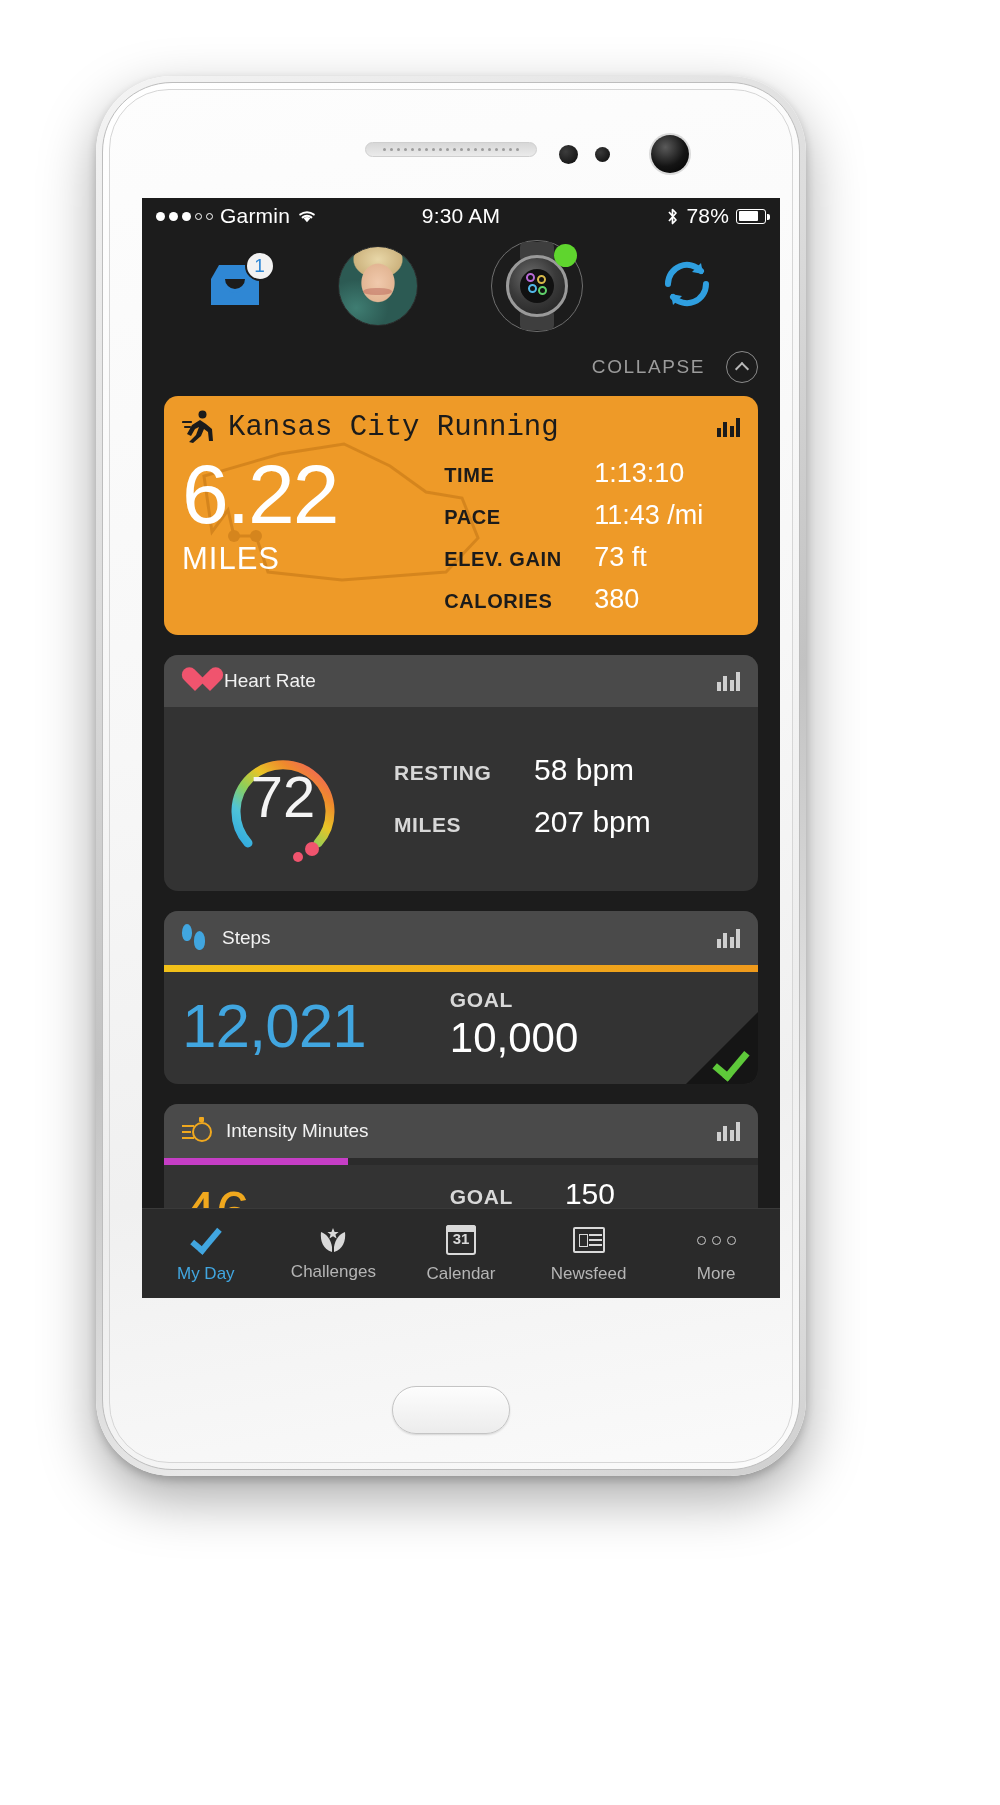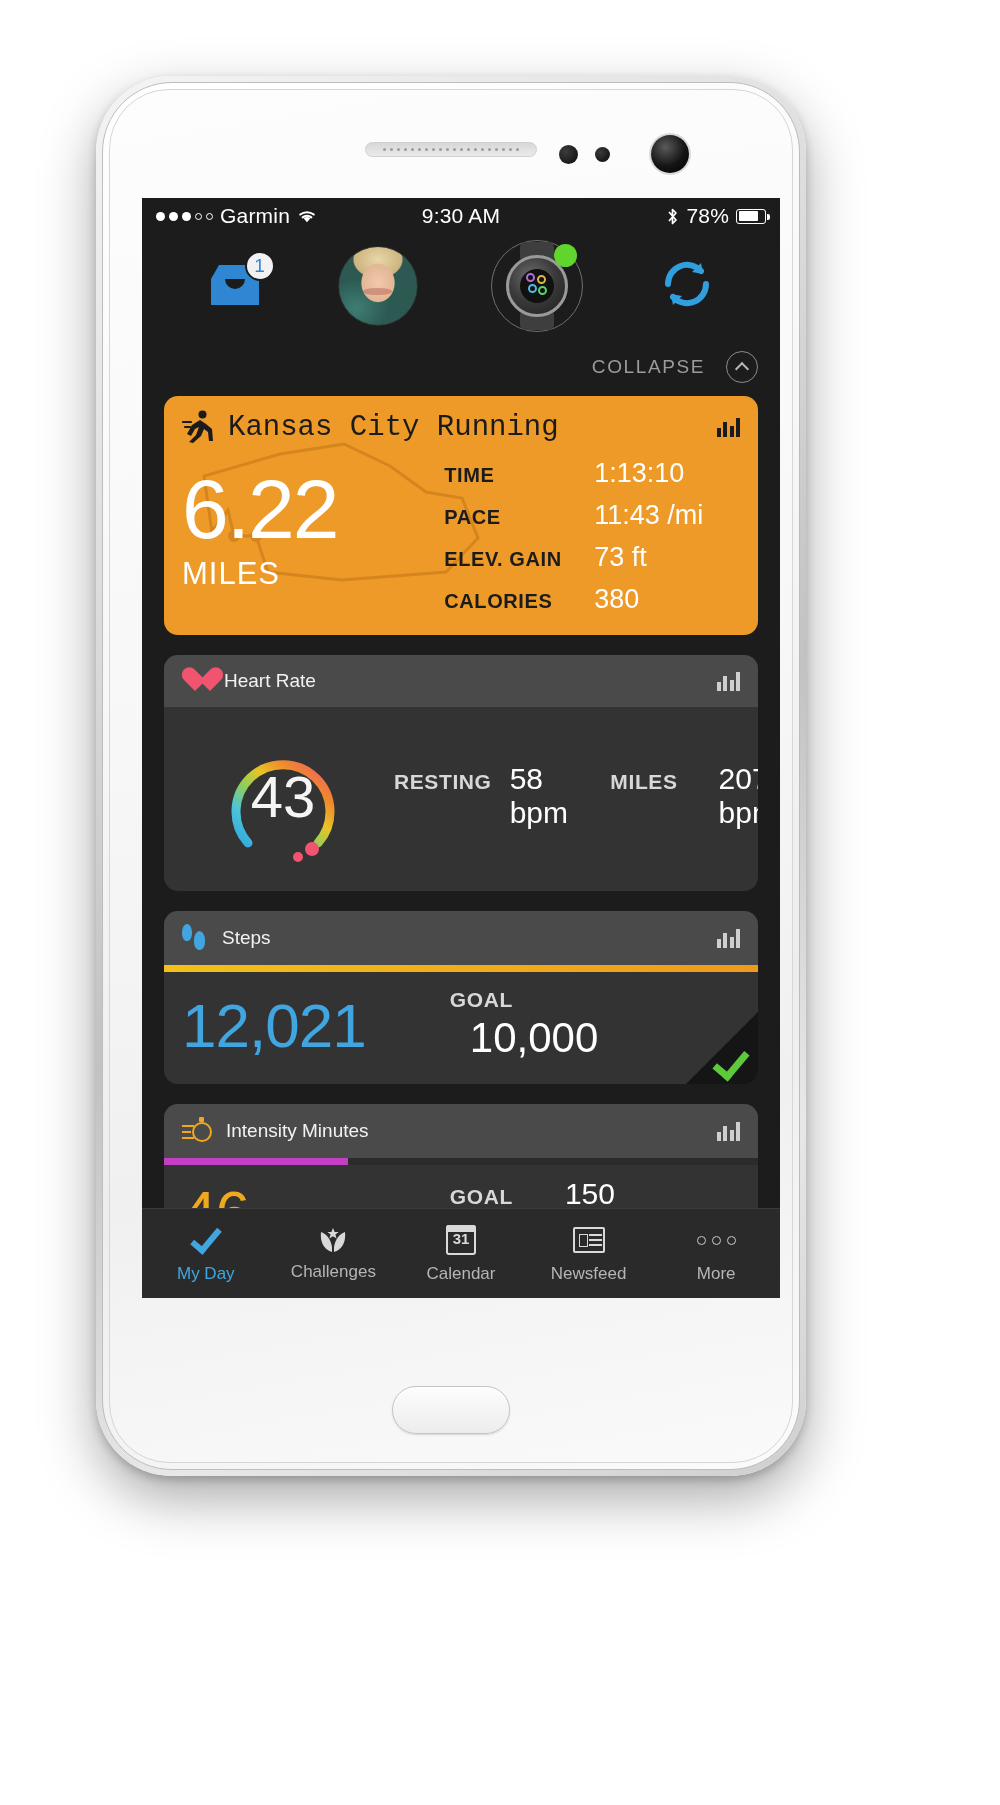--- a/index.html
+++ b/index.html
@@ -169,21 +169,21 @@
   }
   .act-title { font-size: 29px; color:#1b1b1b;font-family:Liberation Mono, monospace; }
   .bars-ico { margin-left:auto; display:flex; align-items:flex-end; gap:2.5px; height:20px; }
   .bars-ico i { width:4px; background:#1b1b1b; display:block; }
   .bars-ico.light i { background:#cfcfcf; }
   .bars-ico i:nth-child(1){height:9px}
   .bars-ico i:nth-child(2){height:15px}
   .bars-ico i:nth-child(3){height:11px}
   .bars-ico i:nth-child(4){height:19px}
   .act-body { display:flex; padding: 0 18px 20px 18px; position:relative; z-index:2; }
-  .act-left { width: 47%; padding-top: 4px; margin-top: 15px; }
+  .act-left { width: 47%; padding-top: 4px; }
   .act-dist { font-size: 84px; color:#fff; line-height: .96; letter-spacing:-2px; font-weight:300; }
   .act-unit { font-size: 31px; color:#fff; letter-spacing:1px; font-weight:300; margin-top:6px; }
   .act-right { flex:1; display:flex; flex-direction:column; justify-content:center; gap: 11px; padding-top: 8px;}
   .act-row { display:flex; align-items:baseline; }
   .act-k { font-size: 20px; font-weight:bold; color:#1b1b1b; letter-spacing:.6px; width: 150px; }
   .act-v { font-size: 27px; color:#fff; font-weight:300; }
   .map-art { position:absolute; left: 30px; top: 44px; width: 300px; height: 150px; z-index:1; opacity:.85; }
 
   
   .card-dark { background: #333333; }
@@ -202,39 +202,39 @@
   }
   .heart-ico::before { left:13px; transform: rotate(-45deg); transform-origin: 0 100%; }
   .heart-ico::after { left:13px; transform: rotate(45deg); transform-origin: 100% 100%; }
 
   
   .hr-gauge { width: 150px; height: 150px; position:relative; margin-left: 26px; }
   .hr-num {
     position:absolute; inset:0; display:flex; align-items:center; justify-content:center;
     font-size: 58px; color:#f5f5f5; font-weight:300;
   }
-  .hr-stats { flex:1; padding-left: 36px; display:flex; flex-direction:row; gap: 18px; }
+  .hr-stats { flex:1; padding-left: 36px; display:flex; flex-direction:column; gap: 18px; }
   .hr-row { display:flex; align-items:baseline; }
   .hr-k { font-size: 21px; font-weight:bold; color:#d8d8d8; letter-spacing:.6px; width: 140px; }
   .hr-v { font-size: 30px; color:#fff; font-weight:300; }
 
   
   .prog-track { height: 7px; background: #2b2b2b; width:100%; position:relative; }
   .prog-fill { height: 100%; display:block; }
 
   
   .steps-ico { width: 26px; height: 28px; position: relative; }
   .steps-ico i { position:absolute; background:#41a6e0; border-radius: 50% 50% 44% 44%; display:block; }
   .steps-ico i:nth-child(1){ left:0; top:0; width:10px; height:17px; }
   .steps-ico i:nth-child(2){ left:12px; top:7px; width:11px; height:19px; }
   .steps-body { display:flex; align-items:center; padding: 16px 18px 22px 18px; }
   .steps-val { font-size: 62px; color:#41a6e0; font-weight:300; letter-spacing:-1px; width: 48%; }
   .goal-block { }
   .goal-k { font-size: 21px; font-weight:bold; color:#d8d8d8; letter-spacing:.6px; }
-  .goal-v { font-size: 42px; color:#fff; font-weight:300; margin-top:2px;margin-left:20px; }
+  .goal-v { font-size: 42px; color:#fff; font-weight:300; margin-top:2px; }
   .corner-check {
     position:absolute; right:0; bottom:0; width: 0; height: 0;
     border-left: 72px solid transparent; border-bottom: 72px solid #151515;
   }
   .check-mark {
     position:absolute; right: 10px; bottom: 12px; width: 34px; height: 20px;
     border-left: 7px solid #5ec93a; border-bottom: 7px solid #5ec93a;
     transform: rotate(-50deg);
   }
 
@@ -458,21 +458,21 @@
                       <stop offset="40%" stop-color="#8ccf5a"></stop>
                       <stop offset="58%" stop-color="#e8c427"></stop>
                       <stop offset="76%" stop-color="#ef8a2c"></stop>
                       <stop offset="100%" stop-color="#f0546e"></stop>
                     </linearGradient>
                   </defs>
                   <path d="M40 122 A 47 47 0 1 1 110 122" fill="none" stroke="url(#hrg)" stroke-width="9" stroke-linecap="round"></path>
                   <circle cx="104" cy="128" r="7" fill="#f0546e"></circle>
                   <circle cx="90" cy="136" r="5" fill="#f0546e"></circle>
                 </svg>
-                <span class="hr-num">43</span>
+                <span class="hr-num">72</span>
               </div>
               <div class="hr-stats">
                 <div class="hr-row">
                   <span class="hr-k">RESTING</span>
                   <span class="hr-v">58 bpm</span>
                 </div>
                 <div class="hr-row">
                   <span class="hr-k">MILES</span>
                   <span class="hr-v">207 bpm</span>
                 </div>

